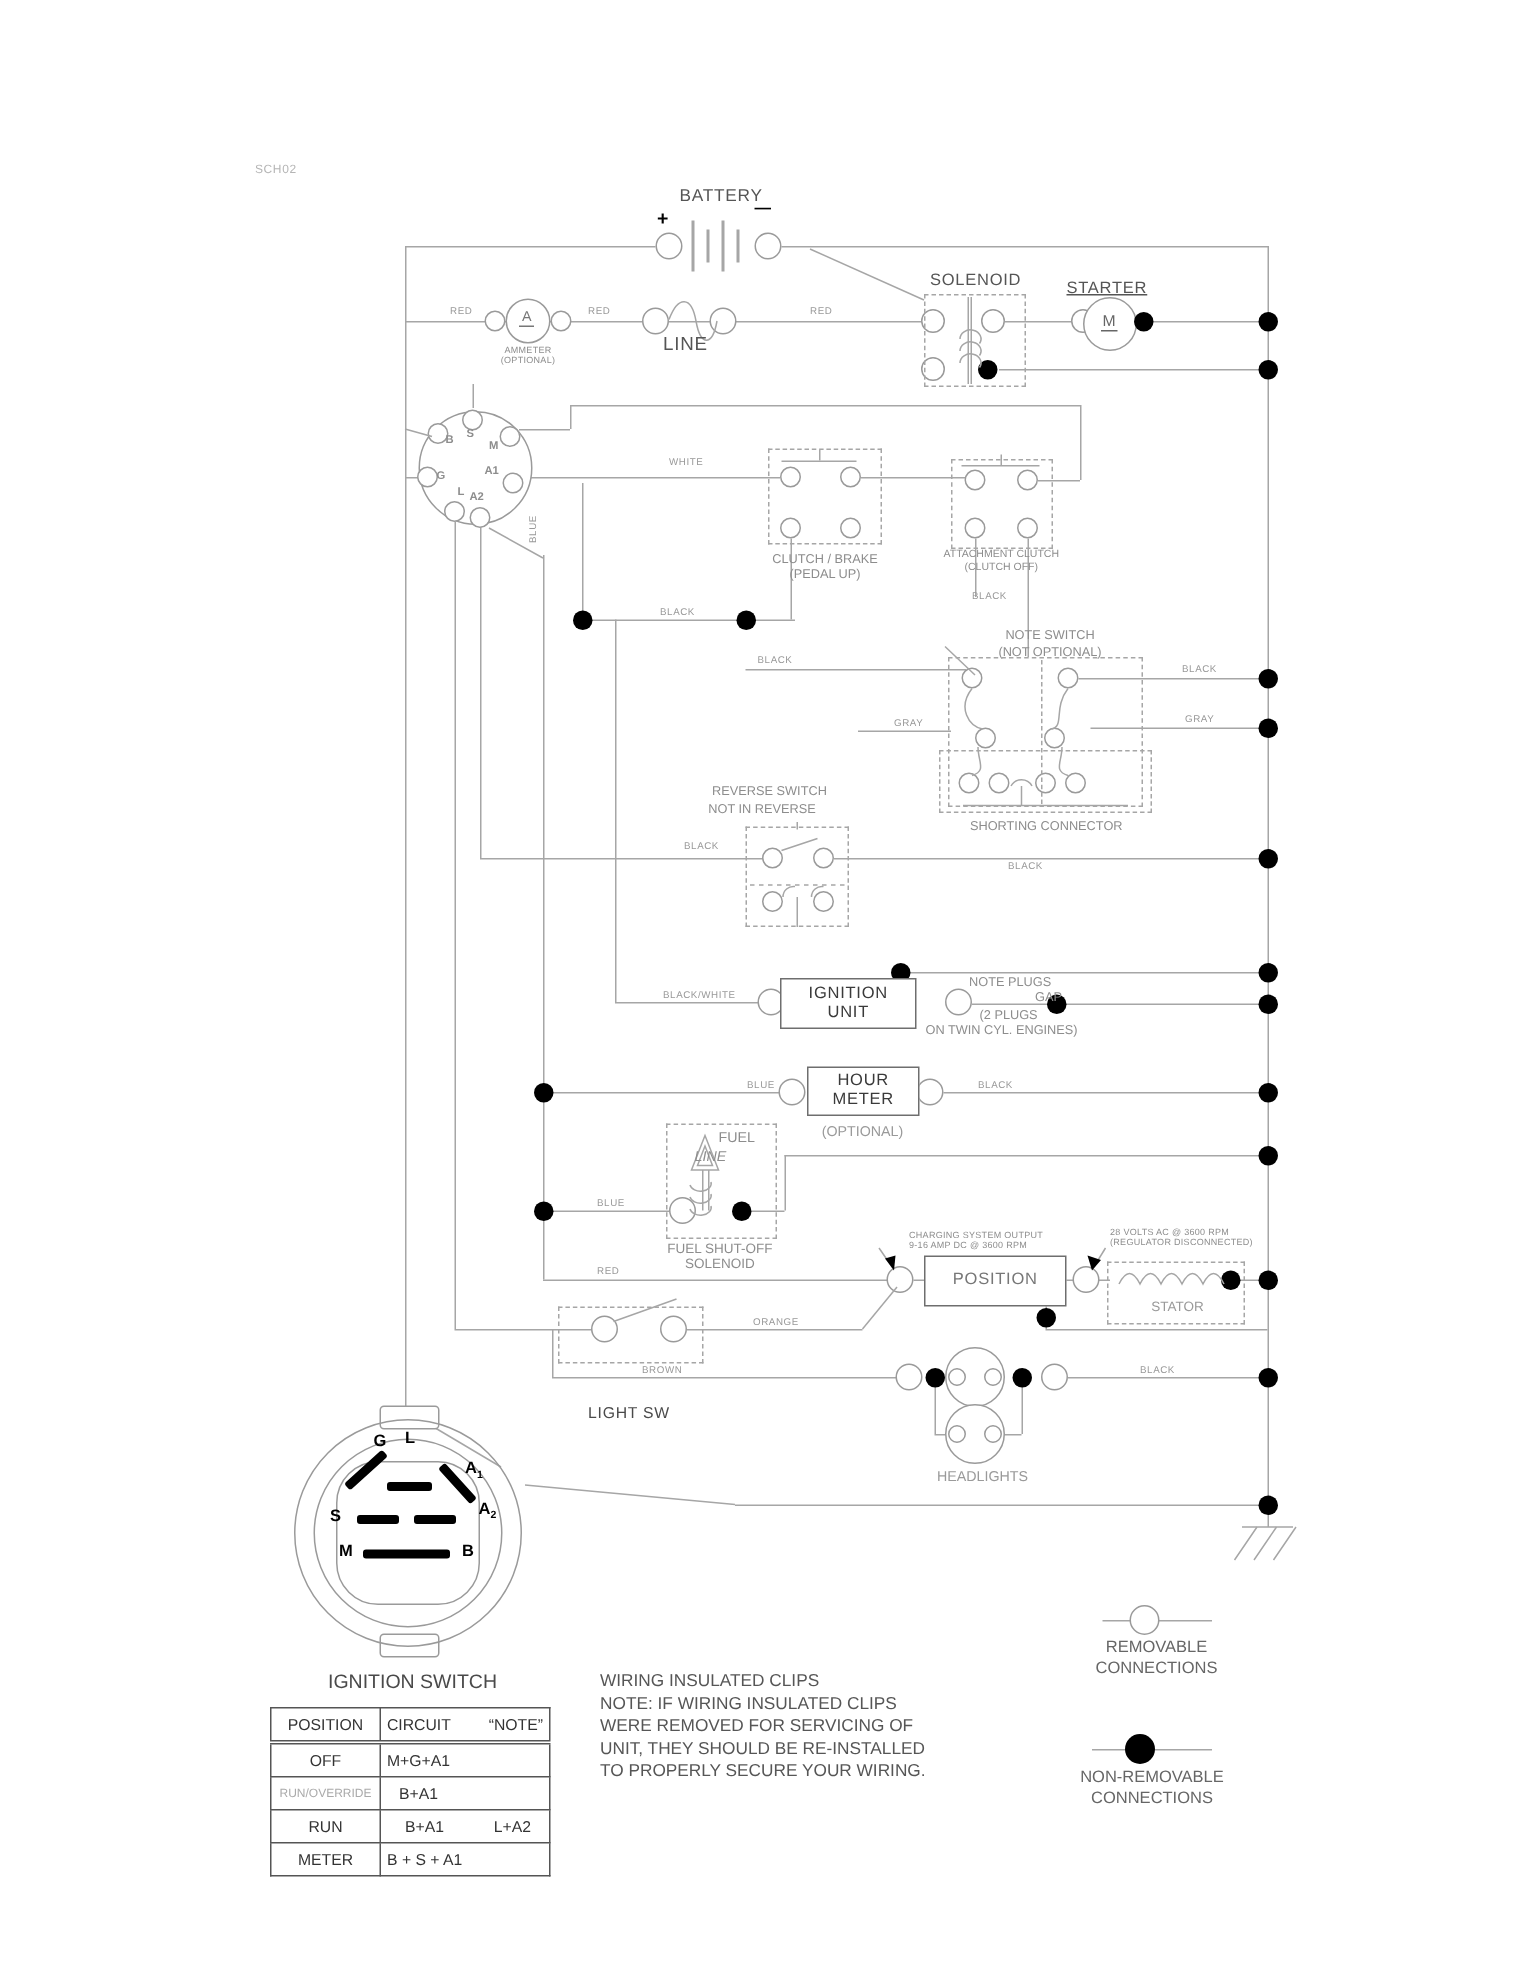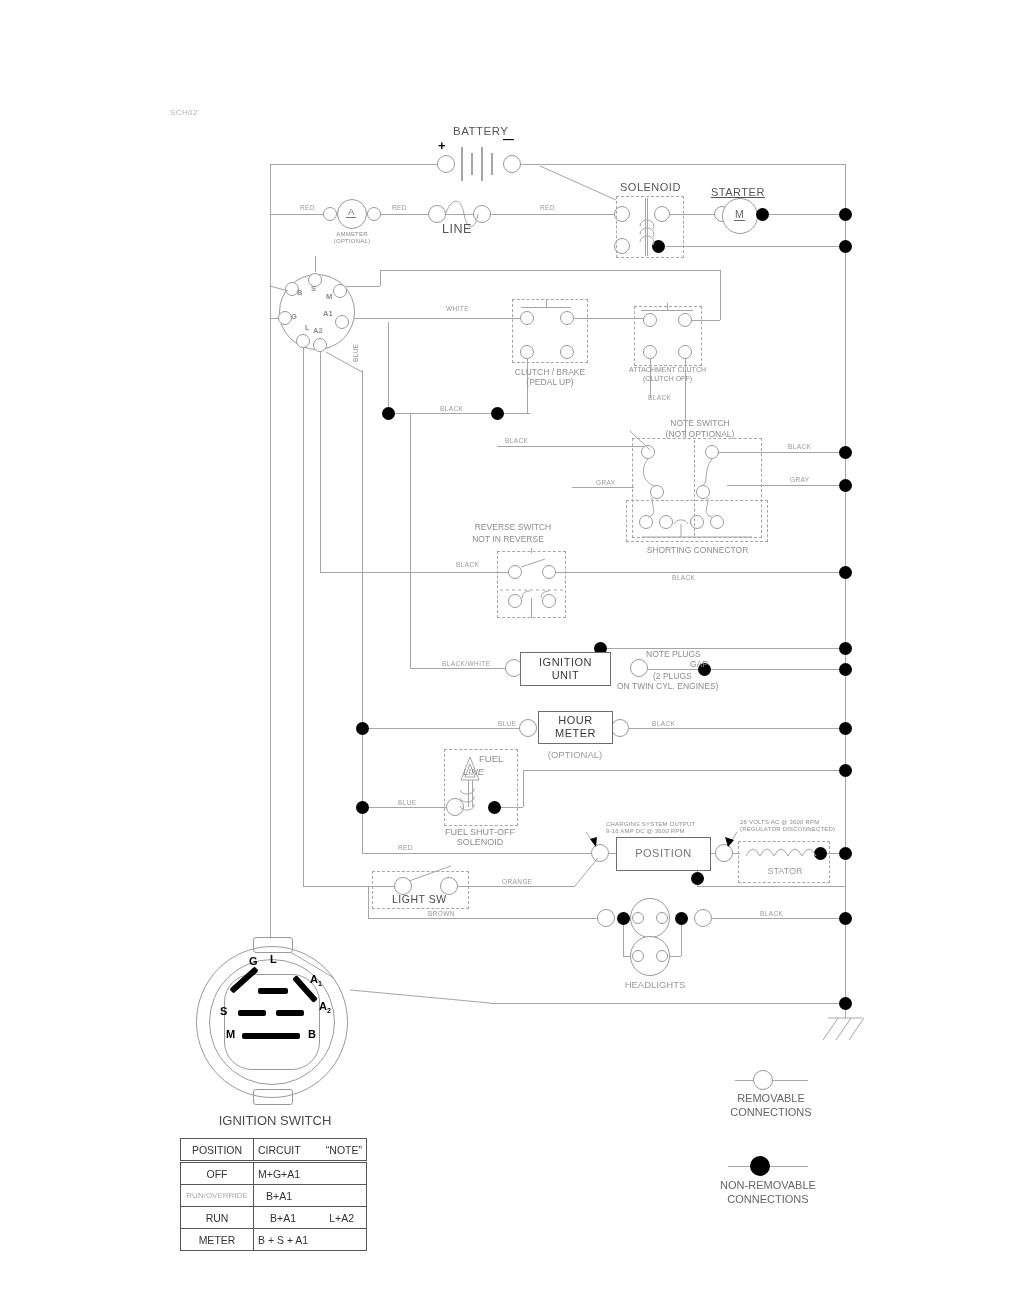--- a/index.html
+++ b/index.html
@@ -326,21 +326,21 @@
   <div class="tiny" style="position:absolute;left:606px;top:821px;">CHARGING SYSTEM OUTPUT</div>
   <div class="tiny" style="position:absolute;left:606px;top:828px;">9-16 AMP DC @ 3600 RPM</div>
   <div class="tiny" style="position:absolute;left:740px;top:819px;">28 VOLTS AC @ 3600 RPM</div>
   <div class="tiny" style="position:absolute;left:740px;top:826px;">(REGULATOR DISCONNECTED)</div>
   <div class="sb" style="left:616px;top:837px;width:95px;height:34px;"></div>
   <div class="bx" style="left:616px;top:847px;width:95px;color:#777;">POSITION</div>
   <div class="db" style="left:738px;top:841px;width:92px;height:42px;"></div>
   <div class="h2 ctr" style="left:760px;top:866px;width:50px;font-size:9px;color:#9a9a9a;">STATOR</div>
 
   <div class="db" style="left:372px;top:871px;width:97px;height:38px;"></div>
-  <div class="hd" style="left:392px;top:893px;font-size:10.5px;color:#4a4a4a;">LIGHT SW</div>
+  <div class="hd" style="left:392px;top:936px;font-size:10.5px;color:#4a4a4a;">LIGHT SW</div>
   <div class="t" style="left:502px;top:878px;">ORANGE</div>
   <div class="t" style="left:428px;top:910px;">BROWN</div>
   <div class="t" style="left:760px;top:910px;">BLACK</div>
   <div class="h2 ctr" style="left:610px;top:979px;width:90px;font-size:9.5px;color:#9a9a9a;">HEADLIGHTS</div>
 
   <div class="tab" style="left:253px;top:937px;width:40px;height:16px;"></div>
   <div class="tab" style="left:253px;top:1089px;width:40px;height:16px;"></div>
   <div class="ring" style="left:196px;top:946px;width:152px;height:152px;"></div>
   <div class="ring" style="left:209px;top:959px;width:126px;height:126px;"></div>
   <div class="ring" style="left:224px;top:974px;width:96px;height:96px;border-radius:28px;"></div>
@@ -387,18 +387,25 @@
             </div>
       </td>
     </tr>
     <tr>
       <td class="c1">METER</td>
       <td>B + S + A1</td>
     </tr>
   </tbody>
     </table>
 
+  <div class="note">
+    <div>WIRING INSULATED CLIPS</div>
+    <div>NOTE: IF WIRING INSULATED CLIPS</div>
+    <div>WERE REMOVED FOR SERVICING OF</div>
+    <div>UNIT, THEY SHOULD BE RE-INSTALLED</div>
+    <div>TO PROPERLY SECURE YOUR WIRING.</div>
+  </div>
 
   <div class="lg" style="left:711px;top:1092px;width:120px;">REMOVABLE</div>
   <div class="lg" style="left:711px;top:1106px;width:120px;">CONNECTIONS</div>
   <div class="lg" style="left:698px;top:1179px;width:140px;">NON-REMOVABLE</div>
   <div class="lg" style="left:698px;top:1193px;width:140px;">CONNECTIONS</div>
 </div>
 
 </body></html>

